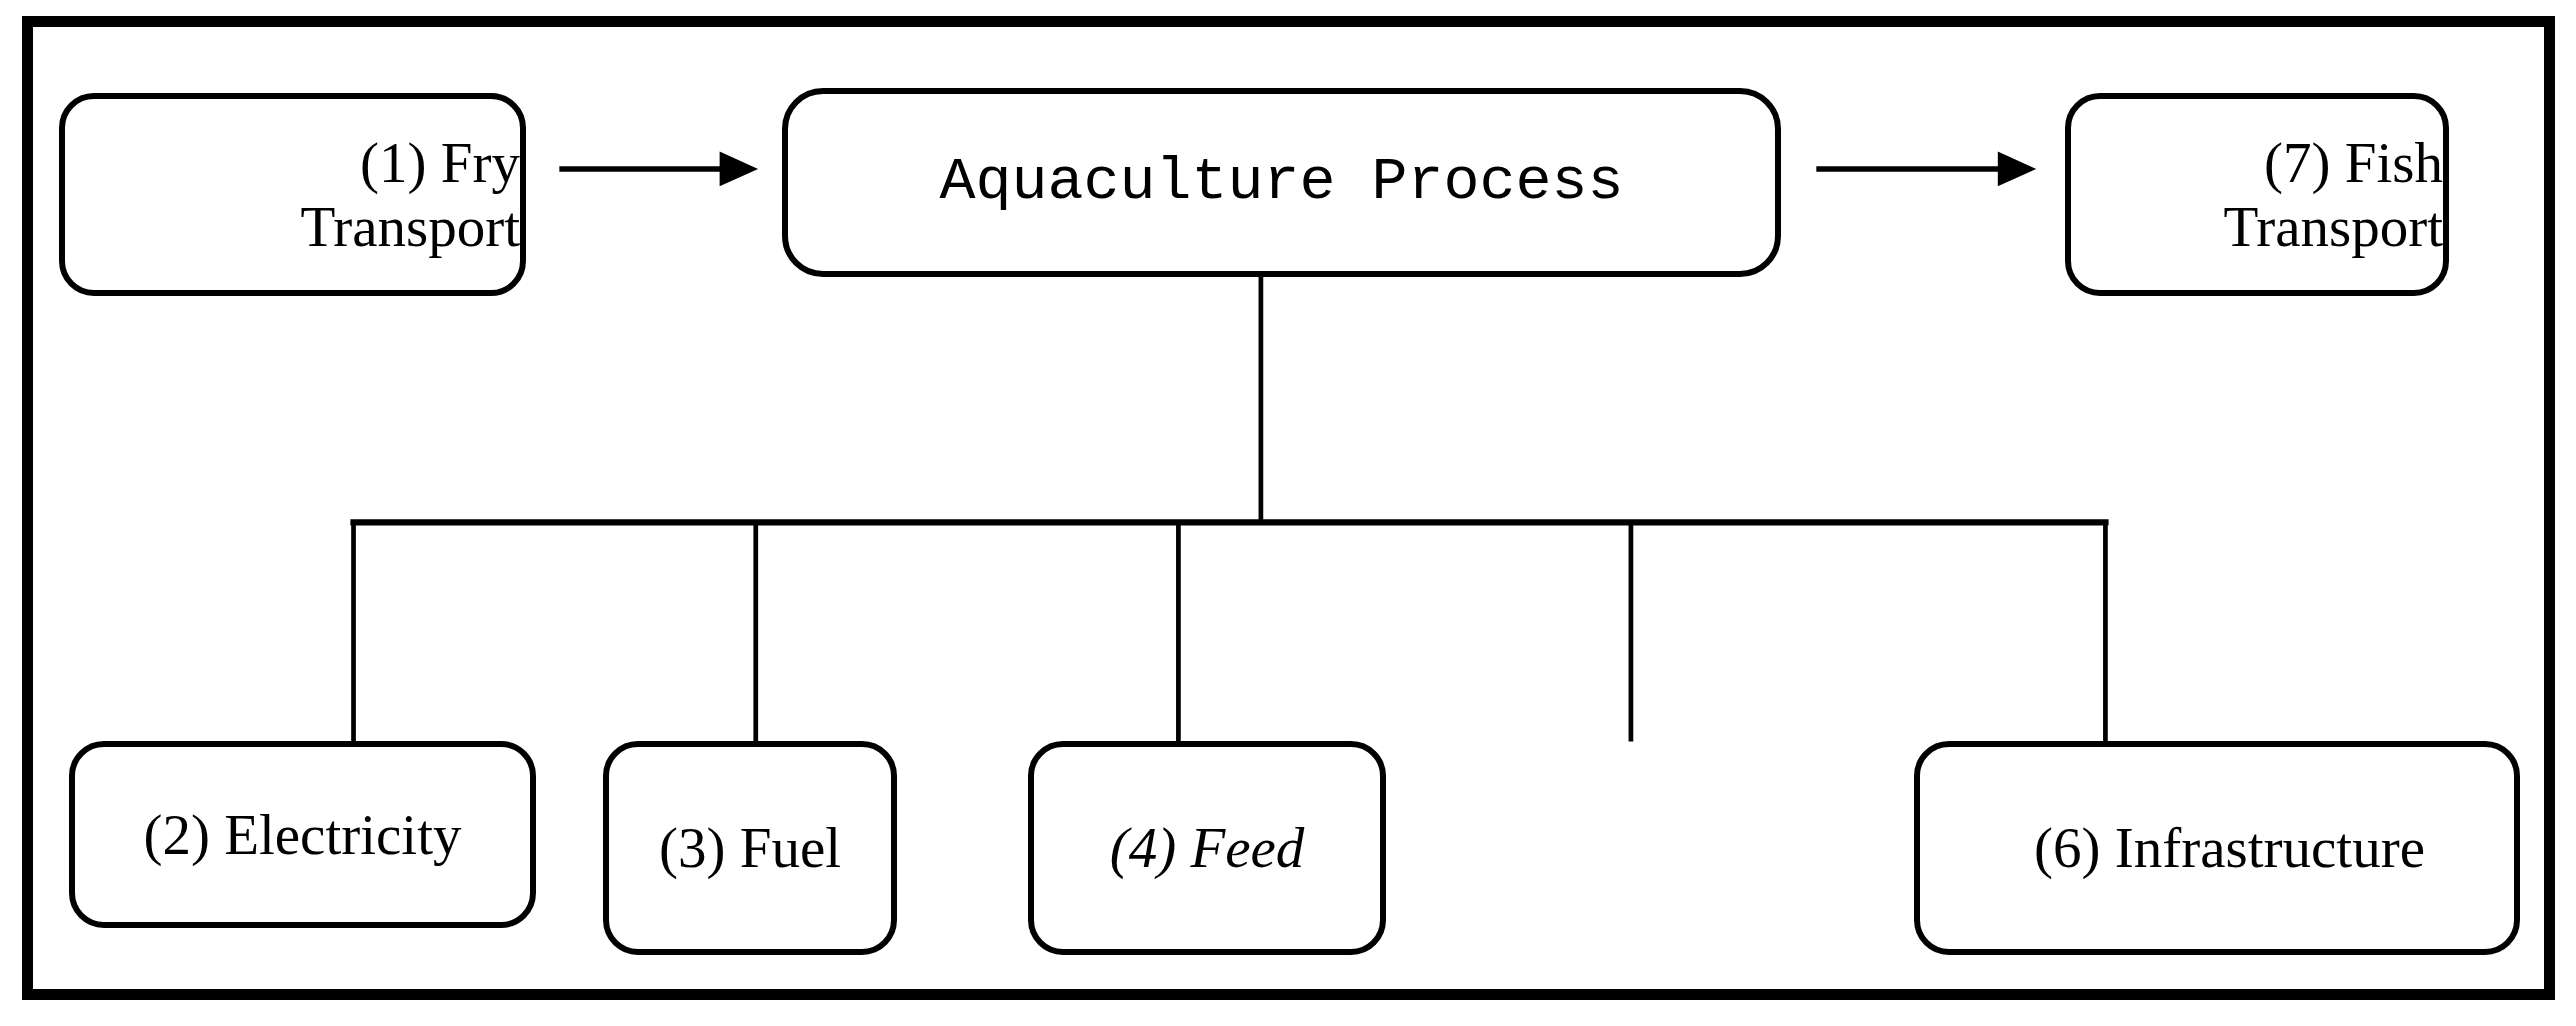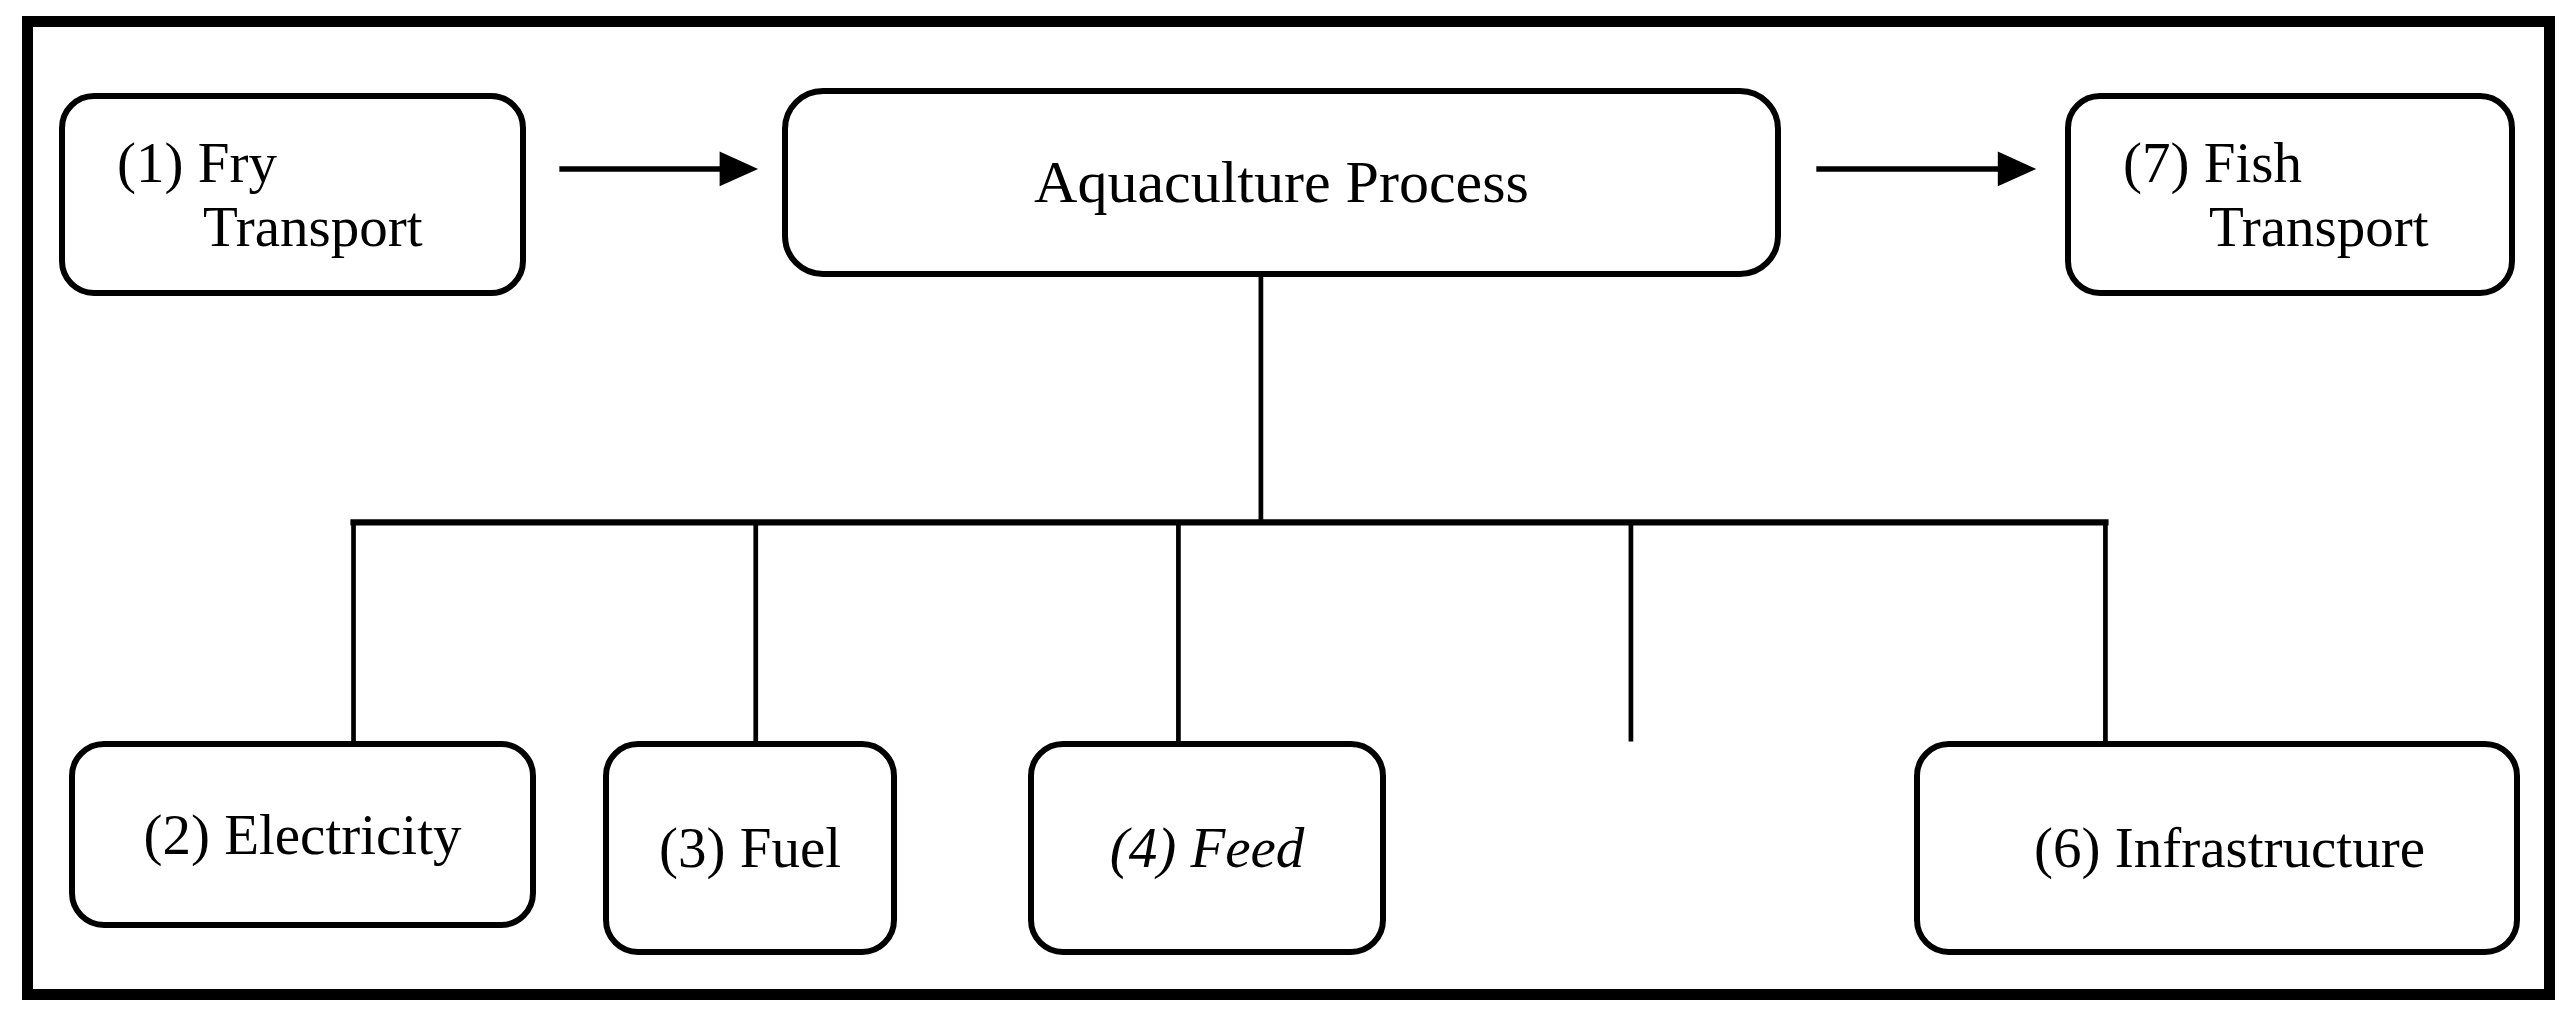--- a/index.html
+++ b/index.html
@@ -43,32 +43,32 @@
     justify-content: center;
     font-size: 57px;
     line-height: 1.12;
     white-space: nowrap;
   }
   .node.center-text {
     align-items: center;
     text-align: center;
   }
   .node.two-line {
-    align-items: flex-start;
+    align-items: flex-end;
     padding-left: 52px;
   }
   .node.two-line .l2 {
     margin-left: 86px;
   }
   .node span { display: block; }
 
   
   .n-fry        { left: 59px;   top: 93px; width: 467px;  height: 203px; }
-  .n-process    { left: 782px;  top: 88px; width: 999px; height: 189px; font-size: 60px; border-radius: 41px; }
-  .n-fish       { left: 2065px; top: 93px; width: 450px;  height: 203px; }
+  .n-process    { left: 782px;  top: 88px; width: 999px; height: 189px; font-size: 60px; border-radius: 41px; font-family: Liberation Mono, monospace; }
+  .n-fish       { left: 2065px; top: 93px; width: 384px;  height: 203px; }
   .n-elec       { left: 69px;   top: 741px; width: 467px;  height: 187px; }
   .n-fuel       { left: 603px;  top: 741px; width: 294px;  height: 214px; }
   .n-feed       { left: 1028px; top: 741px; width: 358px;  height: 214px; font-style: italic; }
   .n-lox        { left: 1436px; top: 735px; width: 413px;  height: 220px; }
   .n-infra      { left: 1914px; top: 741px; width: 606px;  height: 214px; padding-left: 25px; }
 </style>
 </head>
 <body>
 
 <div class="canvas">

